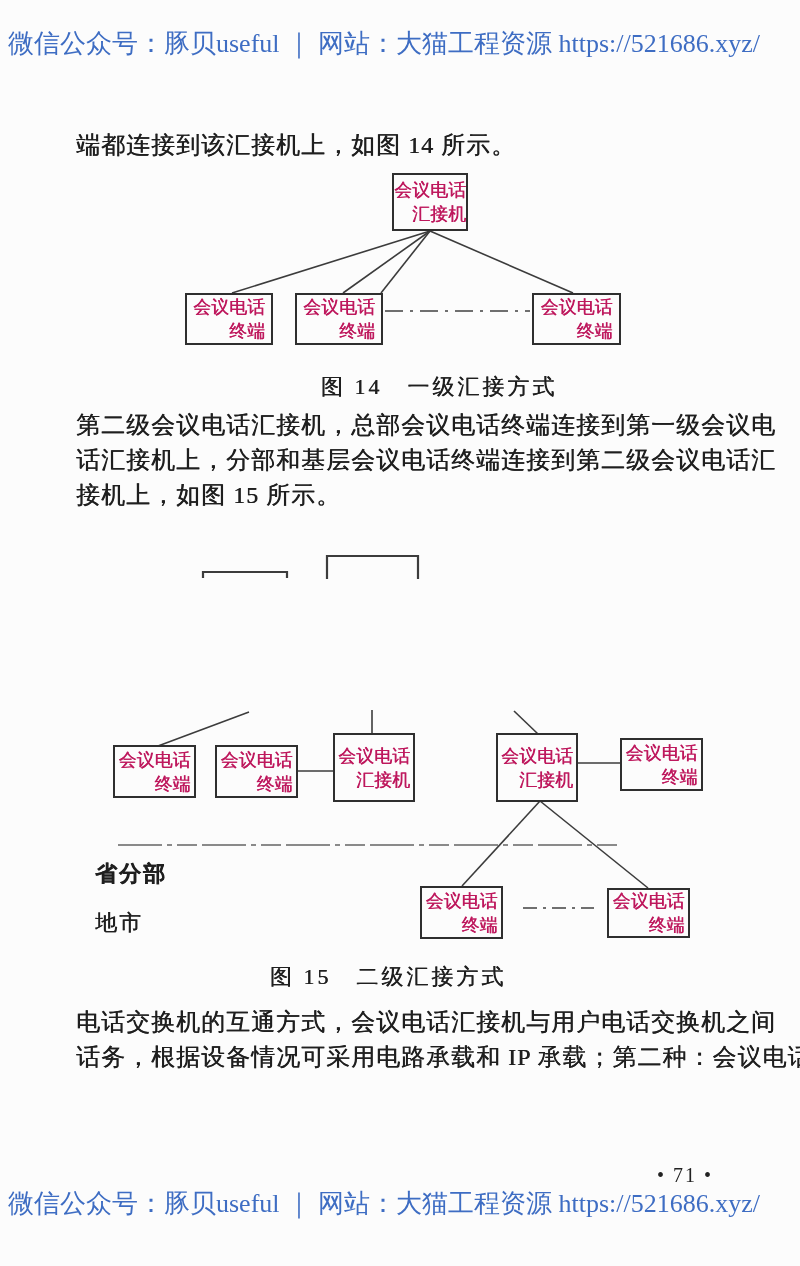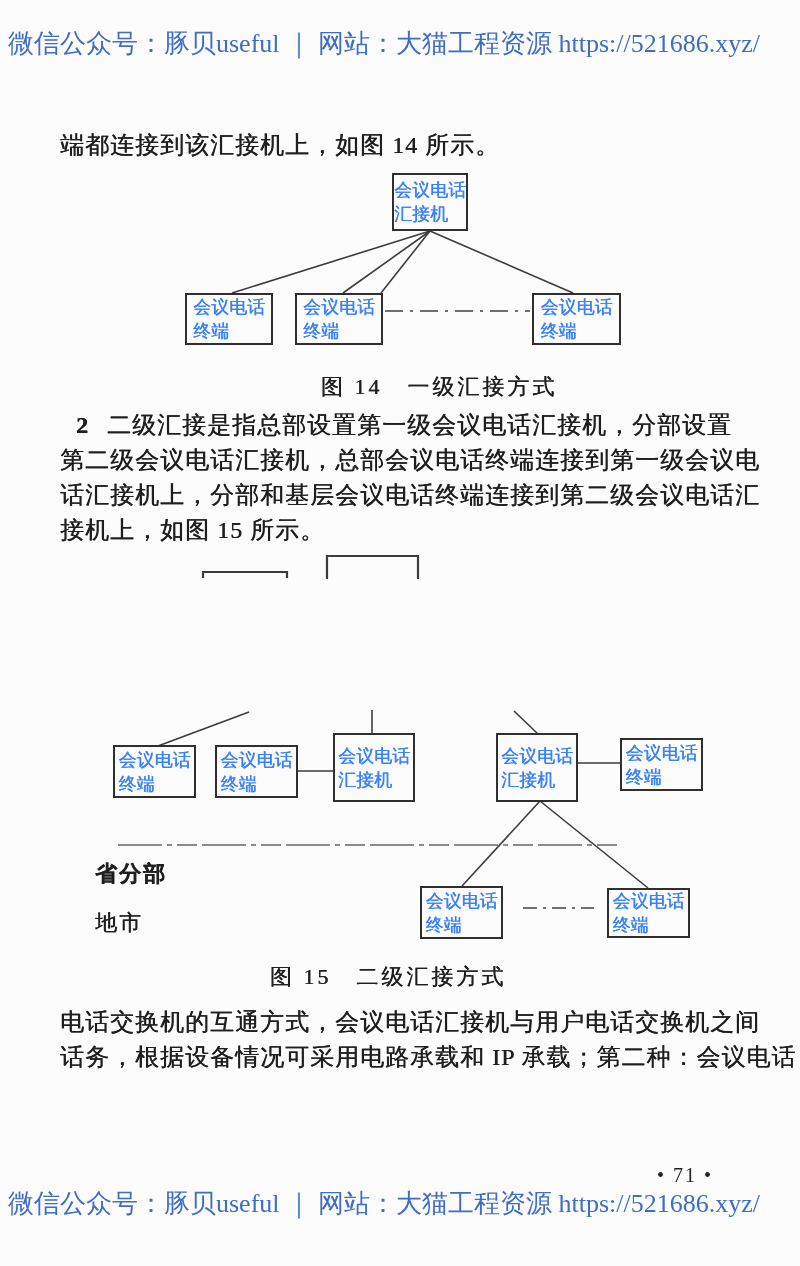--- a/index.html
+++ b/index.html
@@ -11,34 +11,34 @@
     padding-left:17px;
   }
   .wm{
     position:absolute;left:8px;width:788px;
     color:#3e6dc3;font-size:26px;letter-spacing:0px;
     white-space:nowrap;
   }
   #wm-top{top:26px;}
   #wm-bottom{top:1186px;}
   .bodytext{
-    position:absolute;left:60px;width:676px;
+    position:absolute;left:76px;width:676px;
     font-size:24px;letter-spacing:1px;line-height:35px;
     color:#1f1f1f;text-shadow:0.4px 0 0 currentColor;
   }
   .bline{white-space:nowrap;}
   .pnum{font-weight:bold;padding-right:18px;}
   .indent{padding-left:16px;}
   svg.overlay{position:absolute;left:0;top:0;z-index:1;pointer-events:none;}
   .node{
     position:absolute;z-index:2;box-sizing:border-box;
     border:2px solid #2f2f2f;background:#fcfcfc;
-    display:flex;align-items:center;justify-content:center;text-align:left;
+    display:flex;align-items:center;justify-content:center;text-align:right;
     font-size:18px;line-height:24px;white-space:pre-line;
-    color:#3b82f6;text-shadow:0.4px 0 0 currentColor;
+    color:#be185d;text-shadow:0.4px 0 0 currentColor;
   }
   .figcaption{
     position:absolute;left:0;width:800px;text-align:center;z-index:2;
     font-size:22px;letter-spacing:3px;color:#1f1f1f;
     text-shadow:0.4px 0 0 currentColor;
   }
   .region-label{
     position:absolute;z-index:2;font-size:22px;letter-spacing:2px;
     color:#1f1f1f;text-shadow:0.4px 0 0 currentColor;
   }
@@ -92,23 +92,20 @@
 汇接机</div>
   <div class="node" style="left:185px;top:293px;width:88px;height:52px;">会议电话
 终端</div>
   <div class="node" style="left:295px;top:293px;width:88px;height:52px;">会议电话
 终端</div>
   <div class="node" style="left:532px;top:293px;width:89px;height:52px;">会议电话
 终端</div>
   <div class="figcaption" style="top:372px;margin-left:39px;">图 14　一级汇接方式</div>
 
   <div class="bodytext" style="top:408px;">
-    <div class="bline indent">
-      <span class="pnum">2</span><span>二级汇接是指总部设置第一级会议电话汇接机，分部设置</span>
-    </div>
     <div class="bline">第二级会议电话汇接机，总部会议电话终端连接到第一级会议电</div>
     <div class="bline">话汇接机上，分部和基层会议电话终端连接到第二级会议电话汇</div>
     <div class="bline">接机上，如图 15 所示。</div>
   </div>
 
   <div class="node" style="left:113px;top:745px;width:83px;height:53px;">会议电话
 终端</div>
   <div class="node" style="left:215px;top:745px;width:83px;height:53px;">会议电话
 终端</div>
   <div class="node" style="left:333px;top:733px;width:82px;height:69px;">会议电话

